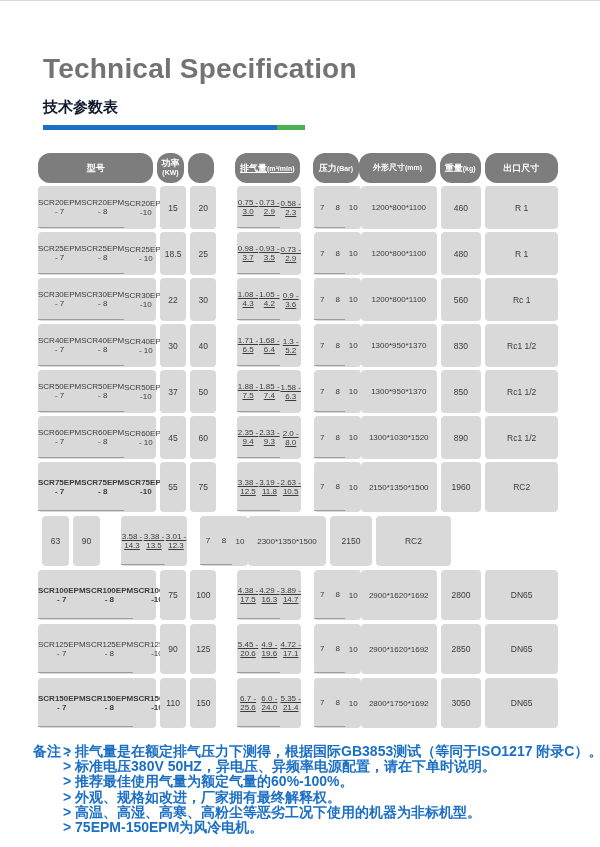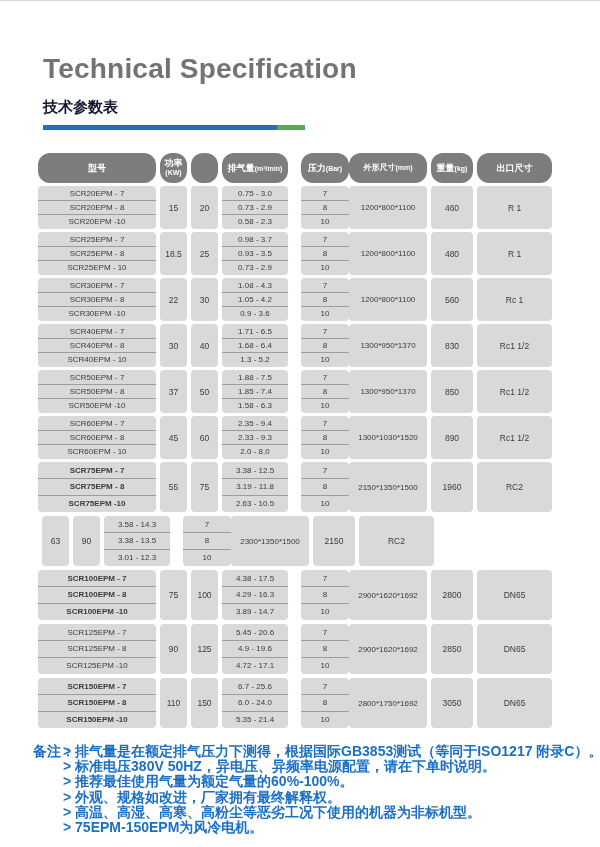--- a/index.html
+++ b/index.html
@@ -41,32 +41,32 @@
   .th .th-unit-inline{font-size:7px;font-weight:bold;display:inline;}
   .th .th-line{display:flex;align-items:baseline;}
   .tgroup{margin-bottom:3px;}
   .tgroup.h-sm{height:43px;}
   .tgroup.h-lg{height:50px;margin-bottom:4px;}
   .td{
     background:#d9d9d9;border-radius:4px;color:#3b3b3b;
     display:flex;align-items:center;justify-content:center;
     font-size:8.5px;text-align:center;
   }
-  .td.multi{flex-direction:column;align-items:stretch;justify-content:stretch;padding:1px 0;}
+  .td.multi{flex-direction:row;align-items:stretch;justify-content:stretch;padding:1px 0;}
   .subrow{
     flex:1;display:flex;align-items:center;justify-content:center;
     font-size:8px;
   }
   .subrow:not(:last-child){border-bottom:1px solid #a39b94;}
   .tgroup.bold .col0 .subrow{font-weight:bold;}
   
   .col0{width:118px;}
   .col1{width:27px;margin-left:4px;}
   .col2{width:27px;margin-left:4px;gap:28px;}
-  .col3{width:66px;margin-left:4px;}
+  .col3{width:66px;margin-left:21px;text-decoration:underline;}
   .col4{width:48px;margin-left:13px;}
   .col5{width:78px;margin-left:0;font-size:8px;}
   .col6{width:42px;margin-left:4px;}
   .col7{width:75px;margin-left:4px;}
 
   
   .notes{
     position:absolute;left:33px;top:743px;width:540px;
     color:#1b6fc4;font-size:14px;font-weight:bold;line-height:15.2px;
   }

